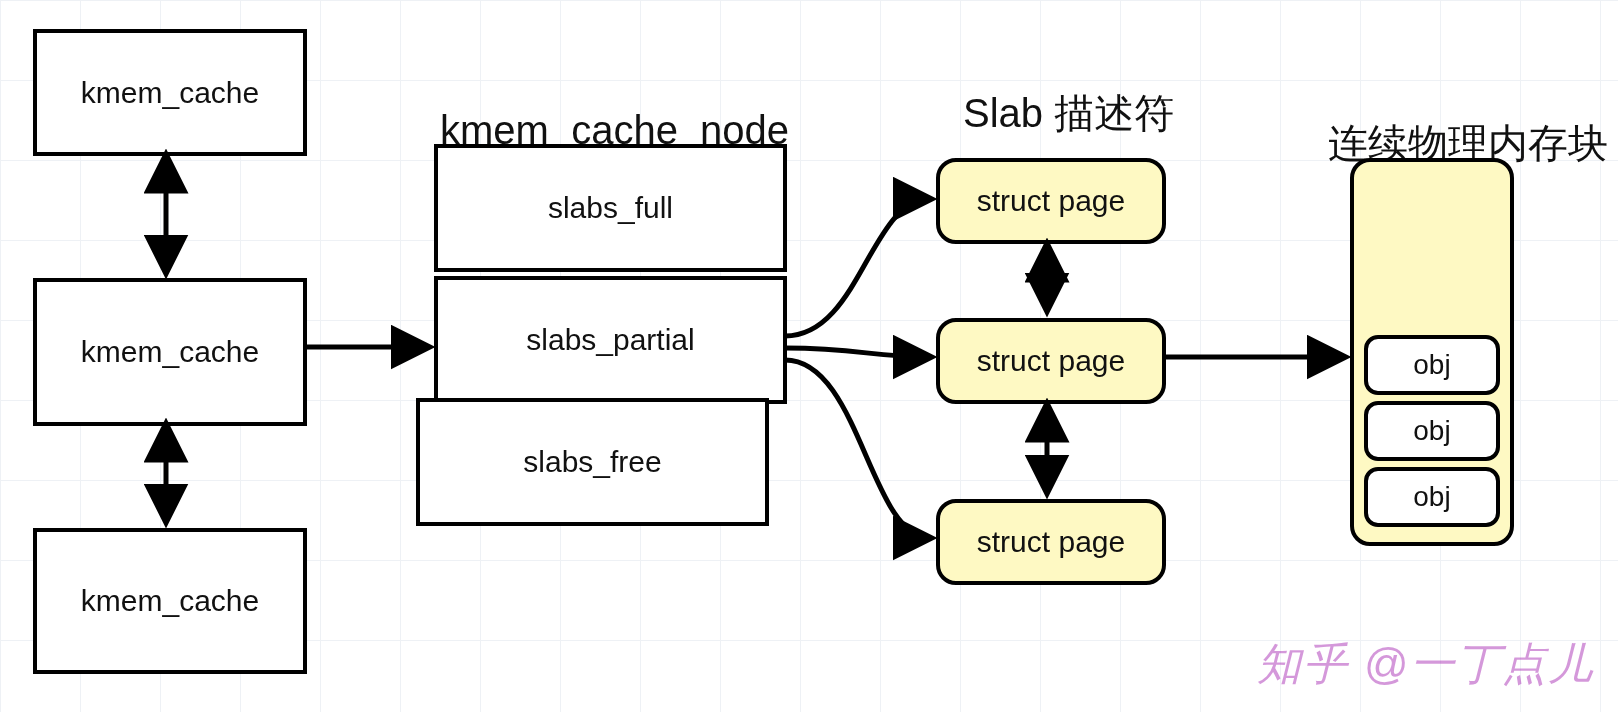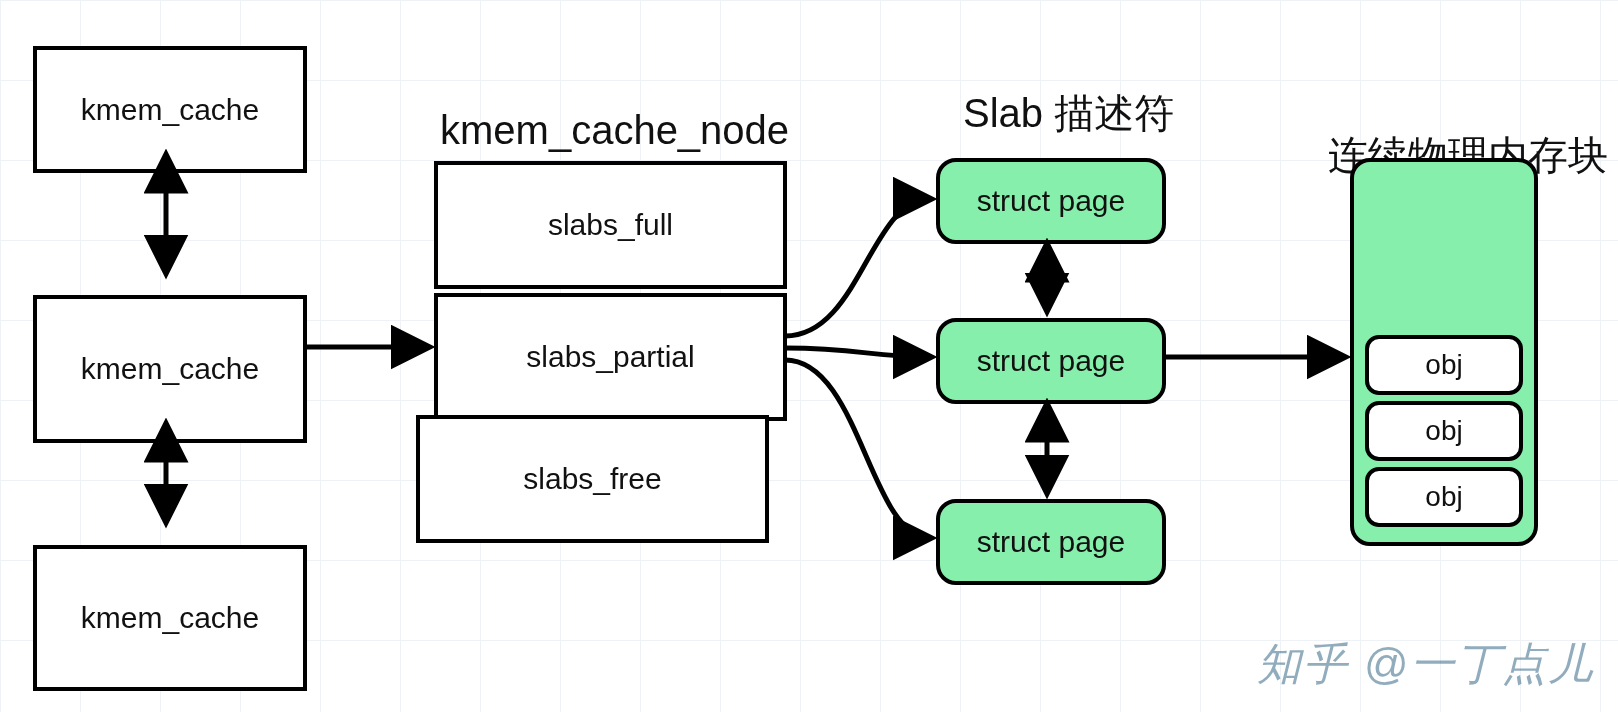--- a/index.html
+++ b/index.html
@@ -10,39 +10,38 @@
       linear-gradient(to bottom,#eef1f5 1px,transparent 1px) 0 0/80px 80px,
       #fff;
     position:relative;
     font-family:Arial,Helvetica,"PingFang SC","Microsoft YaHei",sans-serif;
     color:#111;
   }
   .box-sharp{
     position:absolute;border:4px solid #000;background:#fff;
     display:flex;align-items:center;justify-content:center;
     font-size:30px;
-    margin-top:17px;
   }
   .box-round{
-    position:absolute;border:4px solid #000;background:#86efac;
+    position:absolute;border:4px solid #000;background:#fef9c3;
     border-radius:20px;
     display:flex;align-items:center;justify-content:center;
     font-size:30px;
   }
   .box-small{
     position:absolute;border:4px solid #000;background:#fff;
     border-radius:14px;
     display:flex;align-items:center;justify-content:center;
     font-size:28px;
   }
   .lbl{position:absolute;font-size:40px}
   svg.conn{position:absolute;left:0;top:0;width:1618px;height:712px;pointer-events:none}
   .wm{
     position:absolute;right:24px;bottom:18px;
-    font-size:44px;color:#0c4a6e;opacity:.45;font-style:italic;letter-spacing:2px;
+    font-size:44px;color:#a21caf;opacity:.45;font-style:italic;letter-spacing:2px;
     pointer-events:none;
   }
 </style>
 </head>
 <body>
 
 <div class="box-sharp" style="left:33px;top:29px;width:266px;height:119px">
   <span>kmem_cache</span>
 </div>
 <div class="box-sharp" style="left:33px;top:278px;width:266px;height:140px">
@@ -67,22 +66,22 @@
 <div class="box-round" style="left:936px;top:158px;width:222px;height:78px">
   <span>struct page</span>
 </div>
 <div class="box-round" style="left:936px;top:318px;width:222px;height:78px">
   <span>struct page</span>
 </div>
 <div class="box-round" style="left:936px;top:499px;width:222px;height:78px">
   <span>struct page</span>
 </div>
 
-<div class="lbl" style="left:1328px;top:128px">连续物理内存块</div>
-<div class="box-round" style="left:1350px;top:158px;width:188px;height:388px;justify-content:flex-end;flex-direction:column;padding:8px 8px 12px 8px;box-sizing:border-box">
+<div class="lbl" style="left:1328px;top:116px">连续物理内存块</div>
+<div class="box-round" style="left:1350px;top:158px;width:164px;height:388px;justify-content:flex-end;flex-direction:column;padding:8px 8px 12px 8px;box-sizing:border-box">
   <div style="flex:1"></div>
   <div class="box-small" style="position:relative;width:92%;height:52px;margin:3px 0">
     <span>obj</span>
   </div>
   <div class="box-small" style="position:relative;width:92%;height:52px;margin:3px 0">
     <span>obj</span>
   </div>
   <div class="box-small" style="position:relative;width:92%;height:52px;margin:3px 0">
     <span>obj</span>
   </div>

